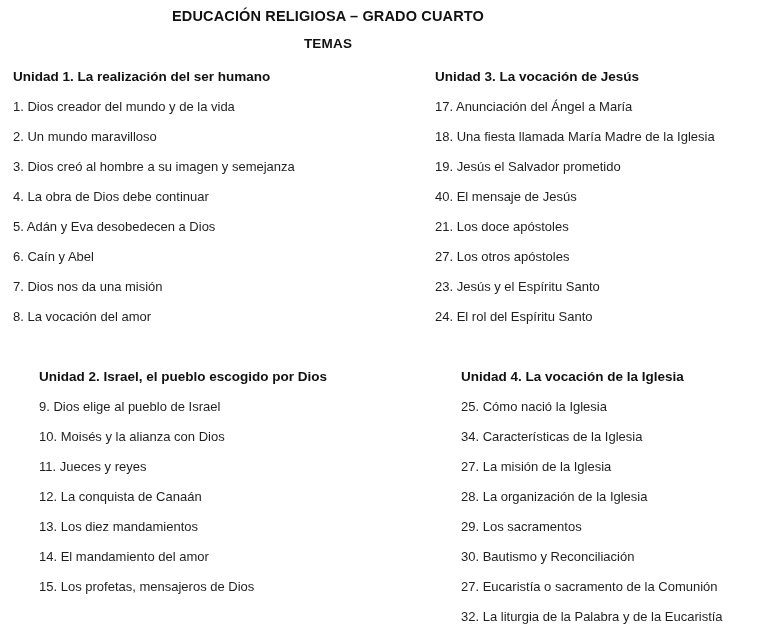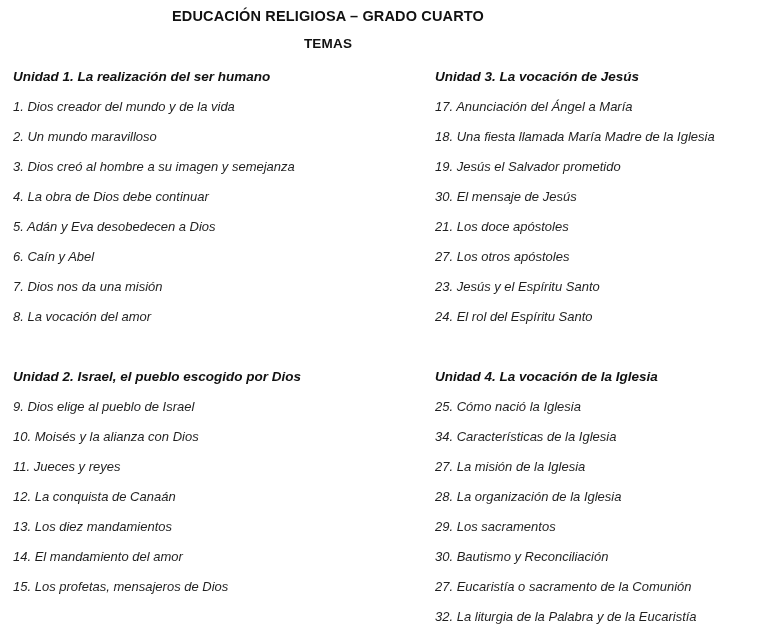--- a/index.html
+++ b/index.html
@@ -45,39 +45,39 @@
     color: #111111;
   }
   .columns {
     position: absolute;
     top: 62px;
     left: 0;
     width: 768px;
     display: flex;
     flex-direction: row;
     align-items: flex-start;
-    font-style: italic;
   }
   .column {
     box-sizing: border-box;
   }
   .column.left {
     width: 424px;
     padding-left: 13px;
   }
   .column.right {
     width: 344px;
     padding-left: 11px;
   }
   .unit-block {
     margin: 0;
     padding: 0;
   }
   .unit-block + .unit-block {
     margin-top: 30px;
+    margin-left: 26px;
   }
   .unit-heading {
     font-size: 13.5px;
     font-weight: bold;
     line-height: 30px;
     color: #111111;
     white-space: nowrap;
     margin: 0;
   }
   .topic-list {
@@ -139,21 +139,21 @@
     </div>
 
     <div class="column right">
 
       <div class="unit-block">
         <div class="unit-heading">Unidad 3. La vocación de Jesús</div>
         <ul class="topic-list">
           <li class="topic-item">17. Anunciación del Ángel a María</li>
           <li class="topic-item">18. Una fiesta llamada María Madre de la Iglesia</li>
           <li class="topic-item">19. Jesús el Salvador prometido</li>
-          <li class="topic-item">30. El mensaje de Jesús</li>
+          <li class="topic-item">40. El mensaje de Jesús</li>
           <li class="topic-item">21. Los doce apóstoles</li>
           <li class="topic-item">27. Los otros apóstoles</li>
           <li class="topic-item">23. Jesús y el Espíritu Santo</li>
           <li class="topic-item">24. El rol del Espíritu Santo</li>
         </ul>
       </div>
 
       <div class="unit-block">
         <div class="unit-heading">Unidad 4. La vocación de la Iglesia</div>
         <ul class="topic-list">

